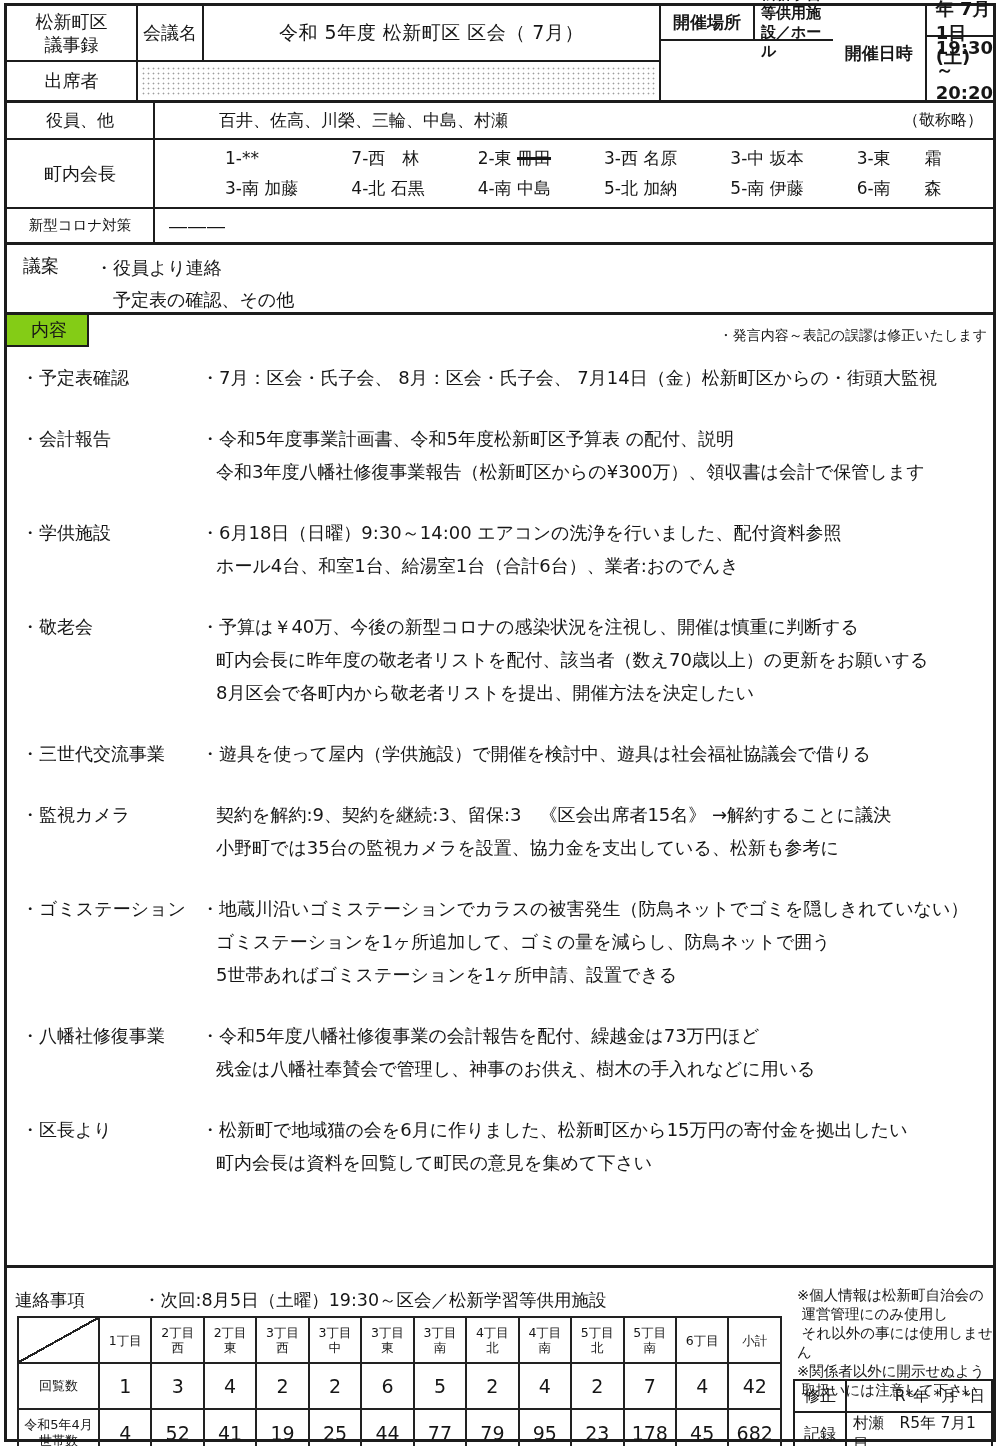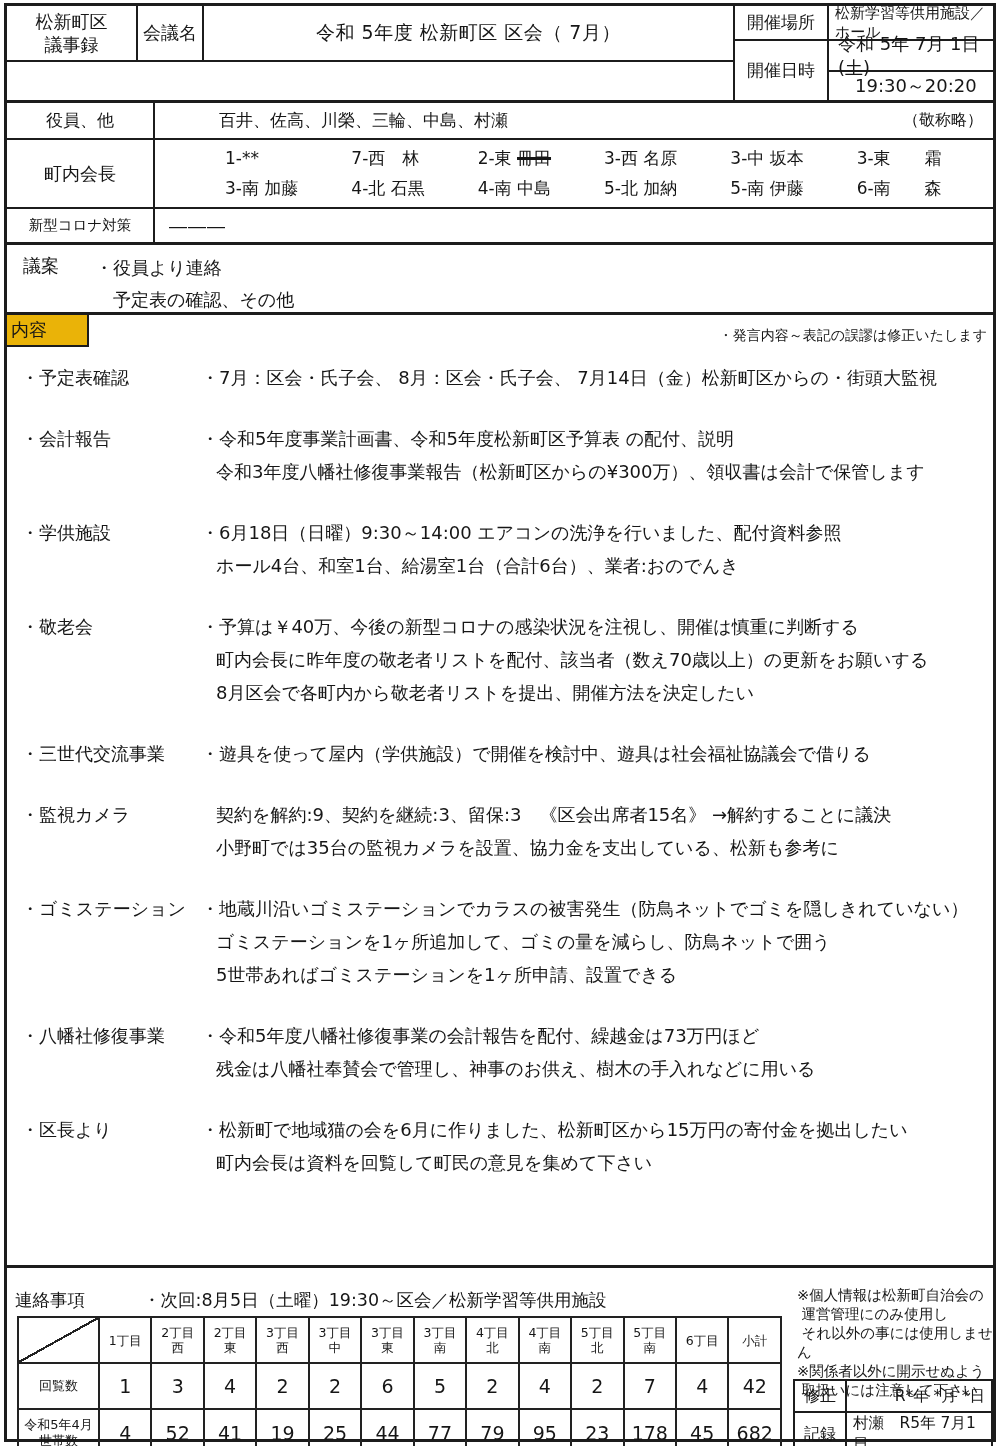--- a/index.html
+++ b/index.html
@@ -7,38 +7,38 @@
        font-family:"DejaVu Sans","Liberation Sans",sans-serif;color:#161616;}
   .page{position:absolute;left:4px;top:3px;width:992px;height:1439px;
         border:3px solid #1c1c1c;box-sizing:border-box;background:#fff;
         display:flex;flex-direction:column;}
   .page *{box-sizing:border-box;}
   .c{display:flex;align-items:center;justify-content:center;text-align:center;}
   .l{display:flex;align-items:center;}
 
   
   .sec-header{height:97px;border-bottom:3px solid #1c1c1c;display:flex;flex-shrink:0;}
-  .hdr-left{width:728px;border-right:2px solid #1c1c1c;display:flex;flex-direction:column;}
+  .hdr-left{width:654px;border-right:2px solid #1c1c1c;display:flex;flex-direction:column;}
   .hdr-row1{height:56px;border-bottom:2px solid #1c1c1c;display:flex;}
   .cell-doctitle{width:131px;border-right:2px solid #1c1c1c;font-size:18px;line-height:1.3;white-space:pre-line;}
   .cell-mlabel{width:66px;border-right:2px solid #1c1c1c;font-size:18px;}
   .cell-title{flex:1;font-size:19px;letter-spacing:.5px;}
   .hdr-row2{flex:1;display:flex;}
   .cell-attlabel{width:131px;border-right:2px solid #1c1c1c;font-size:18px;}
   .cell-hatch{flex:1;margin:4px 3px;background-color:#fefefe;
       background-image:radial-gradient(#9d9d9d 0.9px,transparent 1.05px);background-size:5px 5px;}
-  .hdr-right{flex:1;display:flex;flex-direction:column;}
+  .hdr-right{flex:1;display:flex;flex-direction:row;font-weight:bold;}
   .hdr-r1{height:35px;border-bottom:2px solid #1c1c1c;display:flex;}
   .cell-venue-label{width:94px;border-right:2px solid #1c1c1c;font-size:17px;}
   .cell-venue{flex:1;font-size:15px;padding-left:6px;}
   .hdr-r23{flex:1;display:flex;}
   .cell-dt-label{width:94px;border-right:2px solid #1c1c1c;font-size:17px;}
   .dt-values{flex:1;display:flex;flex-direction:column;}
   .cell-date{height:31px;border-bottom:2px solid #1c1c1c;font-size:18px;padding-left:9px;}
-  .cell-time{flex:1;font-size:18px;padding-left:9px;margin-left:17px;}
+  .cell-time{flex:1;font-size:18px;padding-left:9px;}
 
   
   .rowsec{display:flex;border-bottom:2px solid #1c1c1c;flex-shrink:0;}
   .rowsec .lab{width:148px;border-right:2px solid #1c1c1c;flex-shrink:0;}
   .sec-officers{height:37px;}
   .sec-officers .lab{font-size:17px;}
   .officer-names{flex:1;padding-left:64px;font-size:17px;}
   .officer-note{margin-left:auto;padding-right:10px;font-size:16px;}
   .sec-chairs{height:69px;}
   .sec-chairs .lab{font-size:18px;}
@@ -53,21 +53,21 @@
   
   .sec-agenda{height:70px;border-bottom:3px solid #1c1c1c;position:relative;flex-shrink:0;}
   .agenda-label{position:absolute;left:16px;top:9px;font-size:18px;}
   .agenda-lines{position:absolute;left:88px;top:7px;font-size:18px;line-height:32px;}
   .agenda-lines .ag2{padding-left:18px;}
 
   
   .sec-content{height:953px;border-bottom:3px solid #1c1c1c;position:relative;flex-shrink:0;}
   .content-label-box{position:absolute;left:0;top:0;width:82px;height:32px;
       border-right:2.5px solid #1c1c1c;border-bottom:2.5px solid #1c1c1c;
-      display:flex;align-items:center;padding-left:4px;font-size:18px;background:#eab308;}
+      display:flex;align-items:center;padding-left:24px;font-size:18px;background:#84cc16;}
   .content-note{position:absolute;right:6px;top:12px;font-size:14px;}
   .content-items{position:absolute;left:0;top:38px;right:0;padding:8px 8px 0 14px;}
   .content-item{display:flex;margin-bottom:28px;}
   .content-item:last-child{margin-bottom:0;}
   .content-item .topic{width:180px;flex-shrink:0;font-size:18px;line-height:33px;}
   .content-item .lines{flex:1;font-size:18px;line-height:33px;}
   .content-item .line.cont{padding-left:15px;}
 
   
   .sec-footer{flex:1;position:relative;}
@@ -97,20 +97,24 @@
 
 <div class="page">
 
   <div class="sec-header">
     <div class="hdr-left">
       <div class="hdr-row1">
         <div class="cell-doctitle c">松新町区
 議事録</div>
         <div class="cell-mlabel c">会議名</div>
         <div class="cell-title c">令和 5年度 松新町区 区会（ 7月）</div>
+      </div>
+      <div class="hdr-row2">
+        <div class="cell-attlabel c">出席者</div>
+        <div class="cell-hatch"></div>
       </div>
     </div>
     <div class="hdr-right">
       <div class="hdr-r1">
         <div class="cell-venue-label c">開催場所</div>
         <div class="cell-venue l">松新学習等供用施設／ホール</div>
       </div>
       <div class="hdr-r23">
         <div class="cell-dt-label c">開催日時</div>
         <div class="dt-values">

